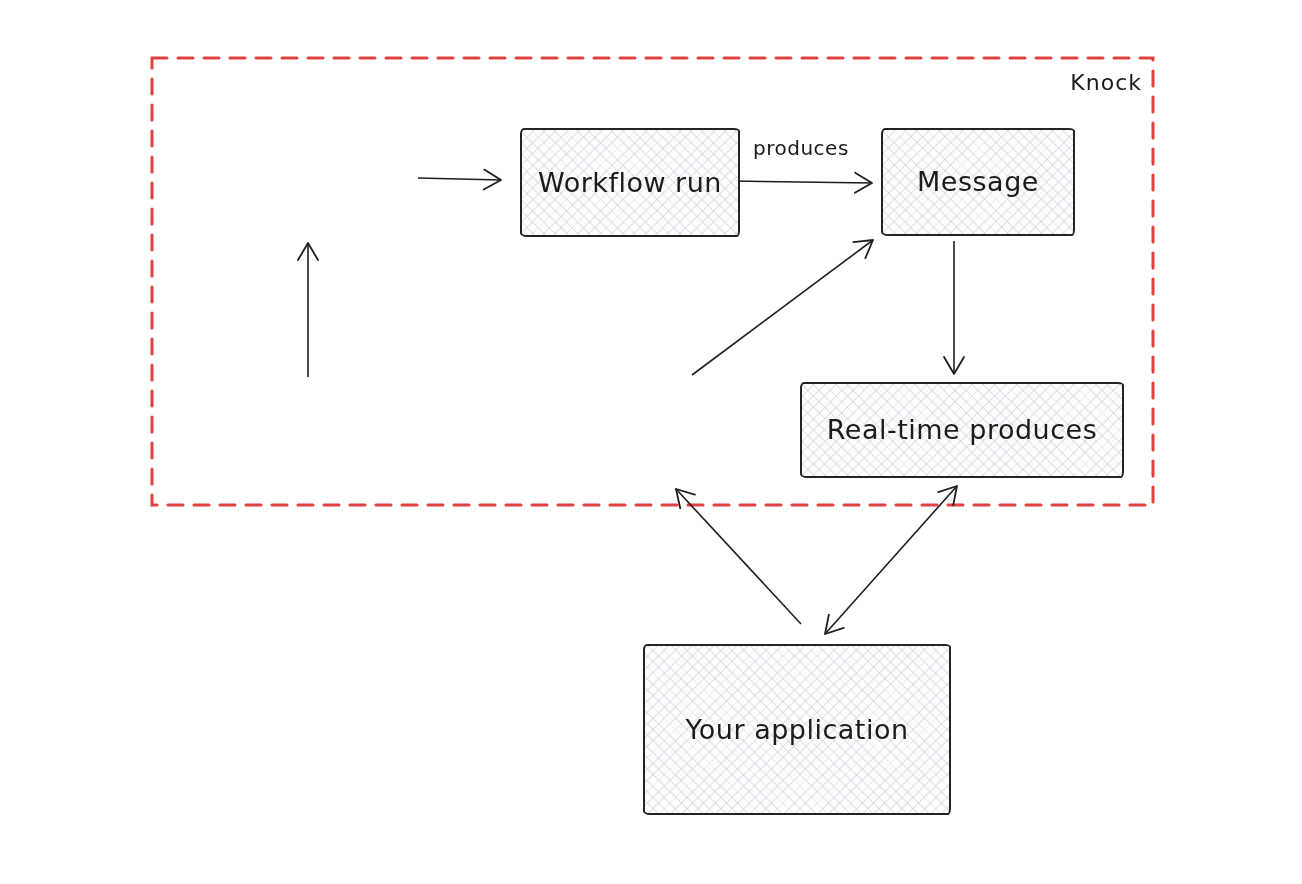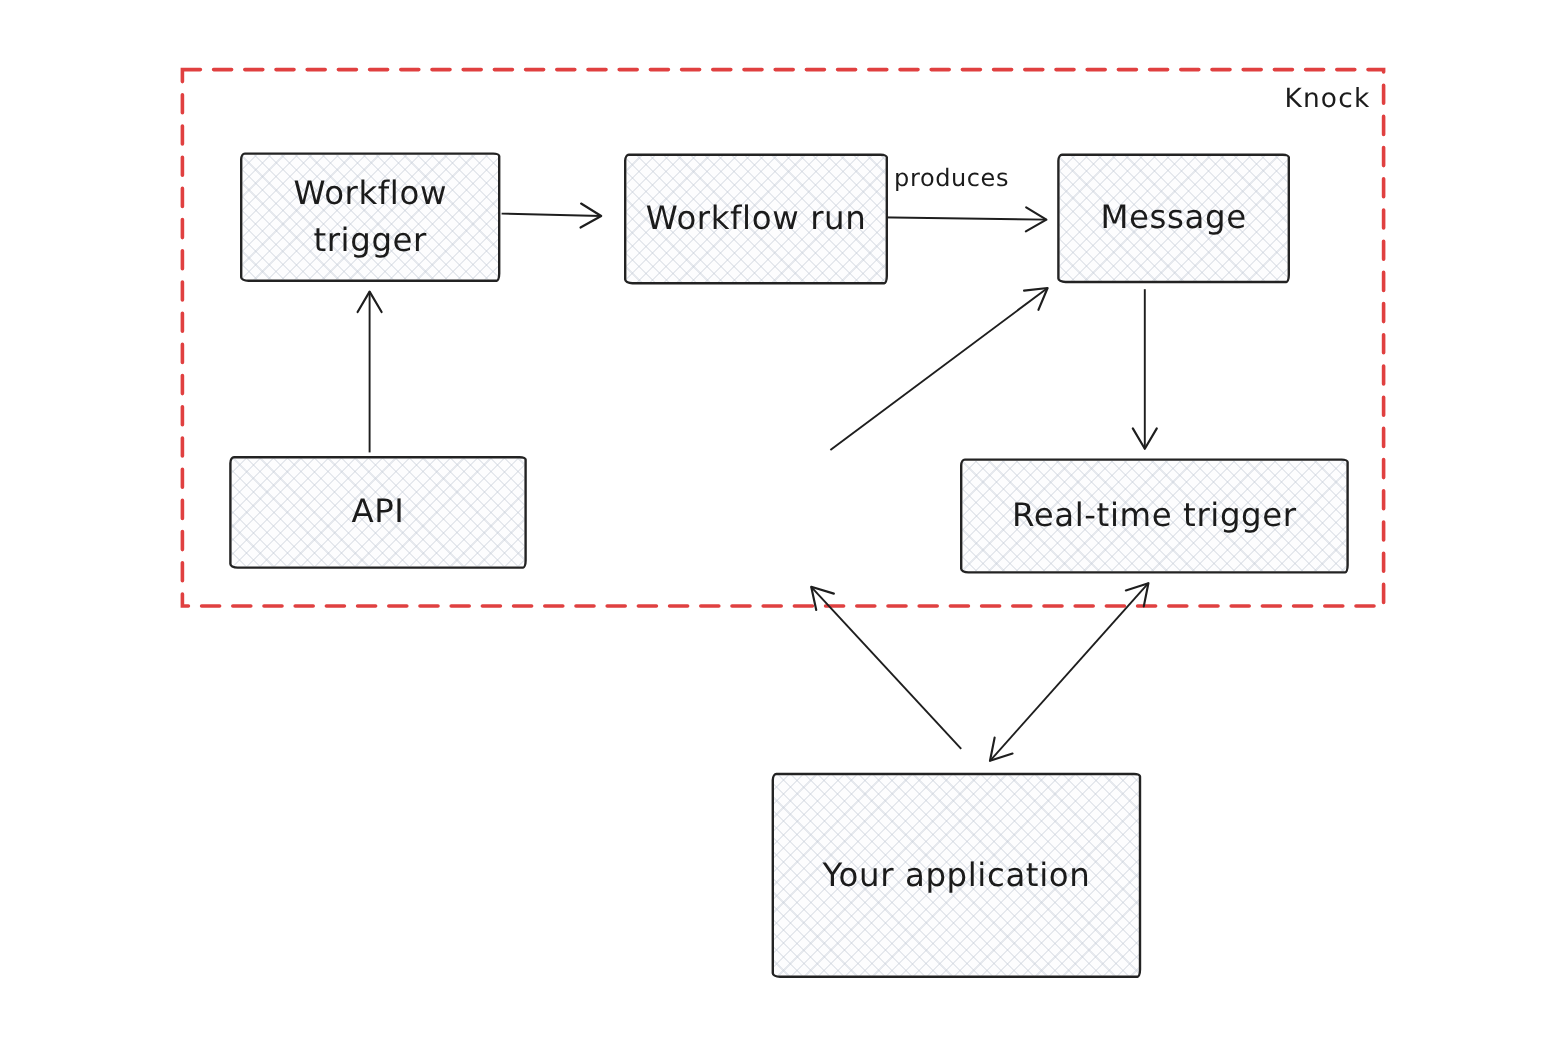--- a/index.html
+++ b/index.html
@@ -49,24 +49,24 @@
     white-space: nowrap;
   }
   #knock-label {
     left: 1070px; top: 70px;
     width: 72px;
     font-size: 22px;
     text-align: right;
     letter-spacing: 1px;
   }
   #produces-label {
-    left: 737px; top: 136px;
+    left: 753px; top: 136px;
     width: 112px;
     font-size: 20px;
-    text-align: center;
+    text-align: left;
     letter-spacing: 0.5px;
   }
 </style>
 </head>
 <body>
 
 <div id="canvas">
 
   <svg id="arrow-layer" viewBox="0 0 1302 884" xmlns="http://www.w3.org/2000/svg">
     <defs>
@@ -89,38 +89,32 @@
 
     <line x1="801" y1="624" x2="676" y2="489" stroke="#1e1e1e" stroke-width="1.6" marker-end="url(#ah)"></line>
 
     <line x1="957" y1="486" x2="825" y2="634" stroke="#1e1e1e" stroke-width="1.6" marker-start="url(#ah)" marker-end="url(#ah)"></line>
   </svg>
 
   <div class="floating-label" id="knock-label">Knock</div>
 
   <div class="floating-label" id="produces-label">produces</div>
 
-  <div class="node" style="left:200px; top:127px; width:217px; height:108px;">
-    <span class="node-label">Workflow trigger</span>
-  </div>
 
   <div class="node" style="left:508px; top:128px; width:220px; height:109px;margin-left:12px;">
     <span class="node-label">Workflow run</span>
   </div>
 
   <div class="node" style="left:881px; top:128px; width:194px; height:108px;">
     <span class="node-label">Message</span>
   </div>
 
-  <div class="node" style="left:191px; top:380px; width:248px; height:94px;">
-    <span class="node-label">API</span>
-  </div>
 
 
   <div class="node" style="left:800px; top:382px; width:324px; height:96px;">
-    <span class="node-label">Real-time trigger</span>
+    <span class="node-label">Real-time produces</span>
   </div>
 
   <div class="node" style="left:643px; top:644px; width:308px; height:171px;">
     <span class="node-label">Your application</span>
   </div>
 
 </div>
 
 </body></html>

